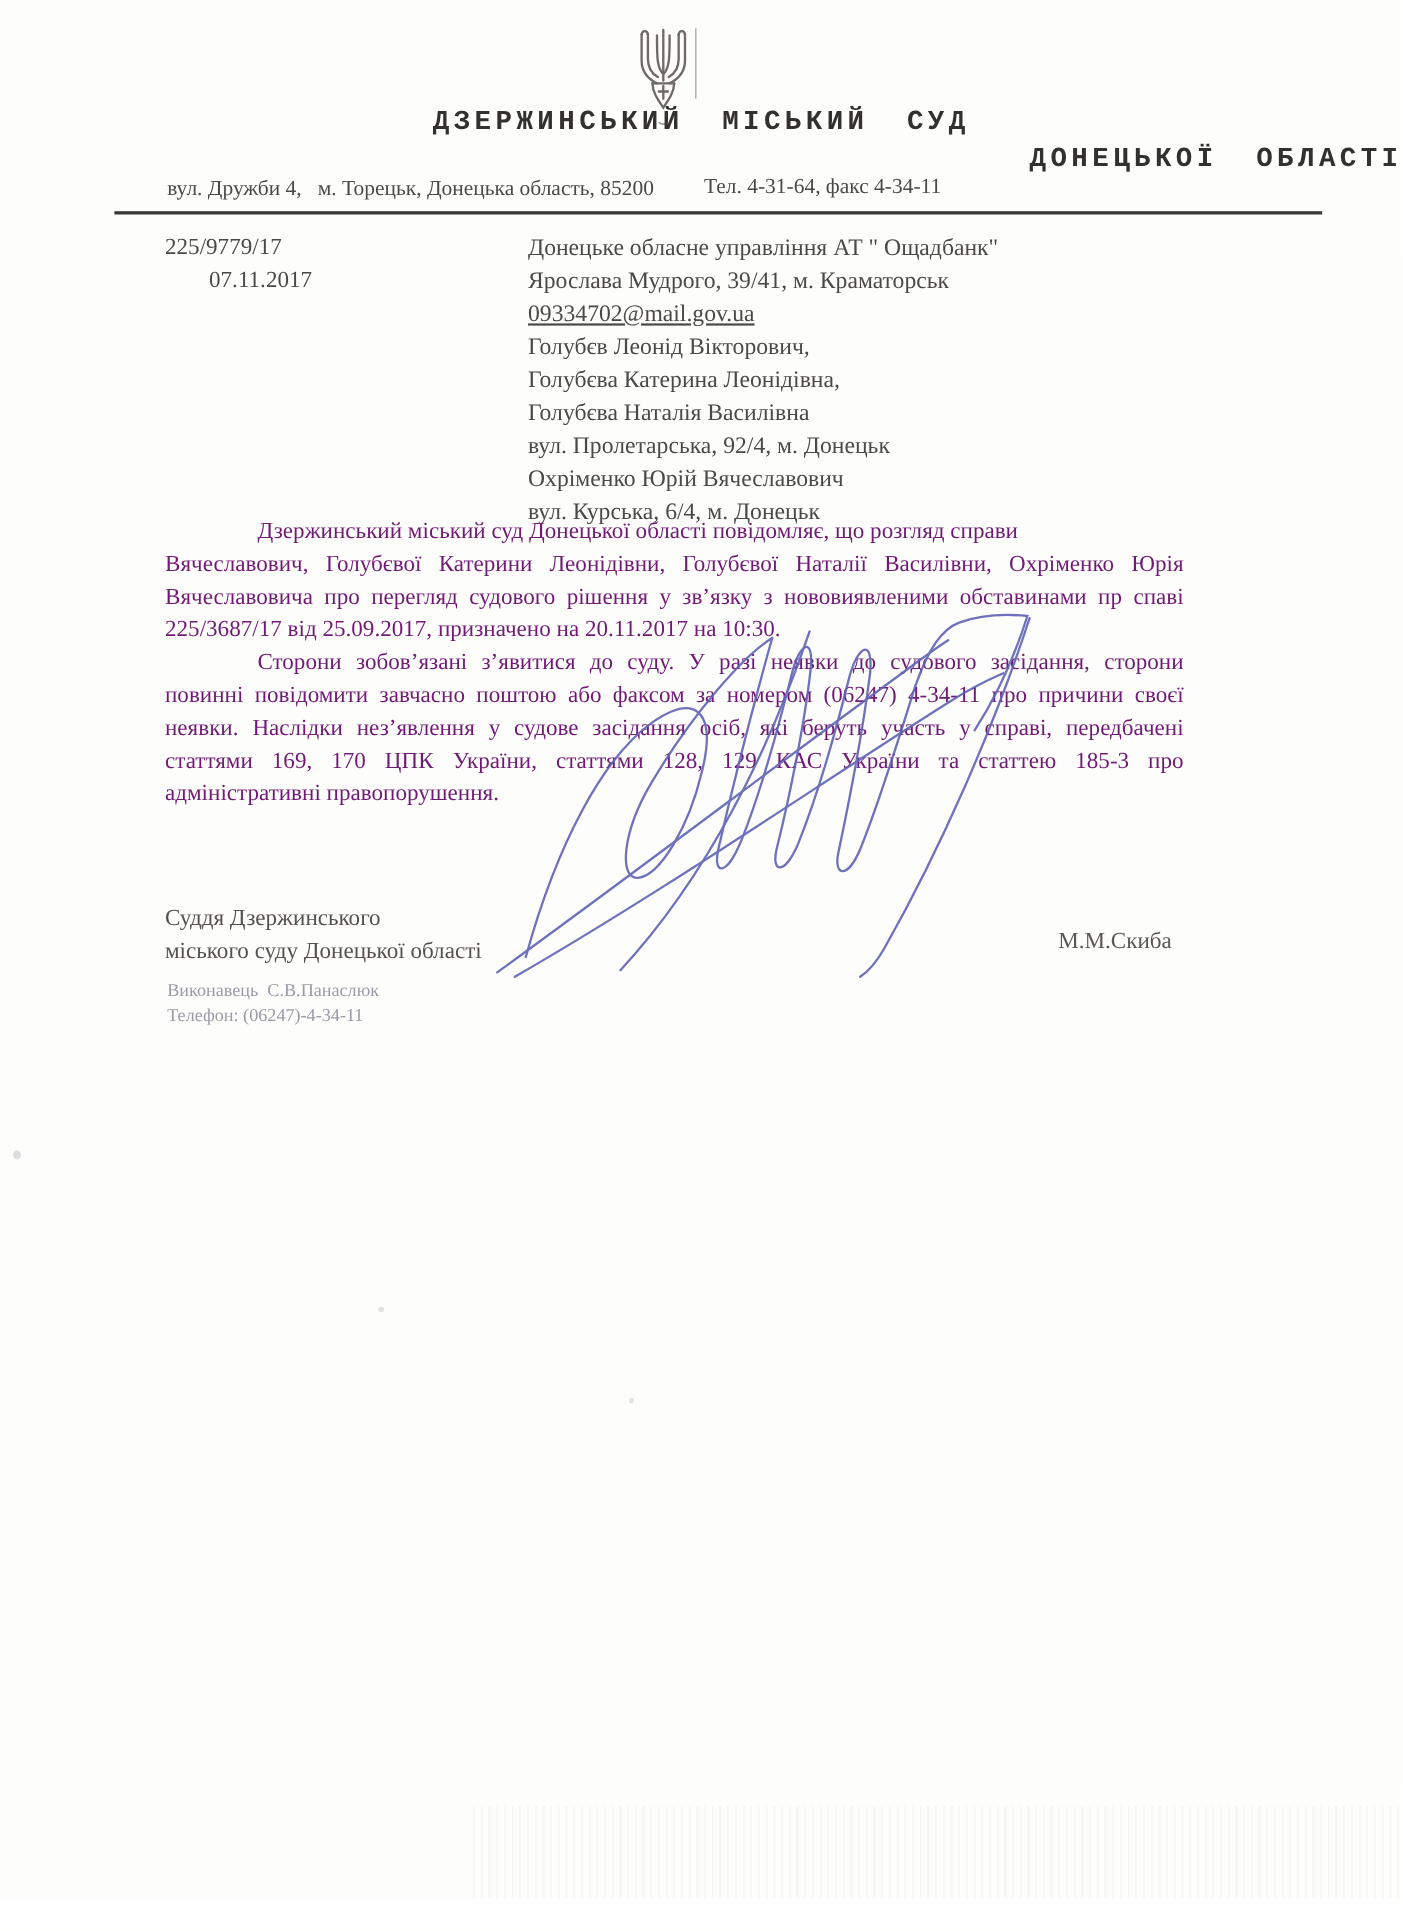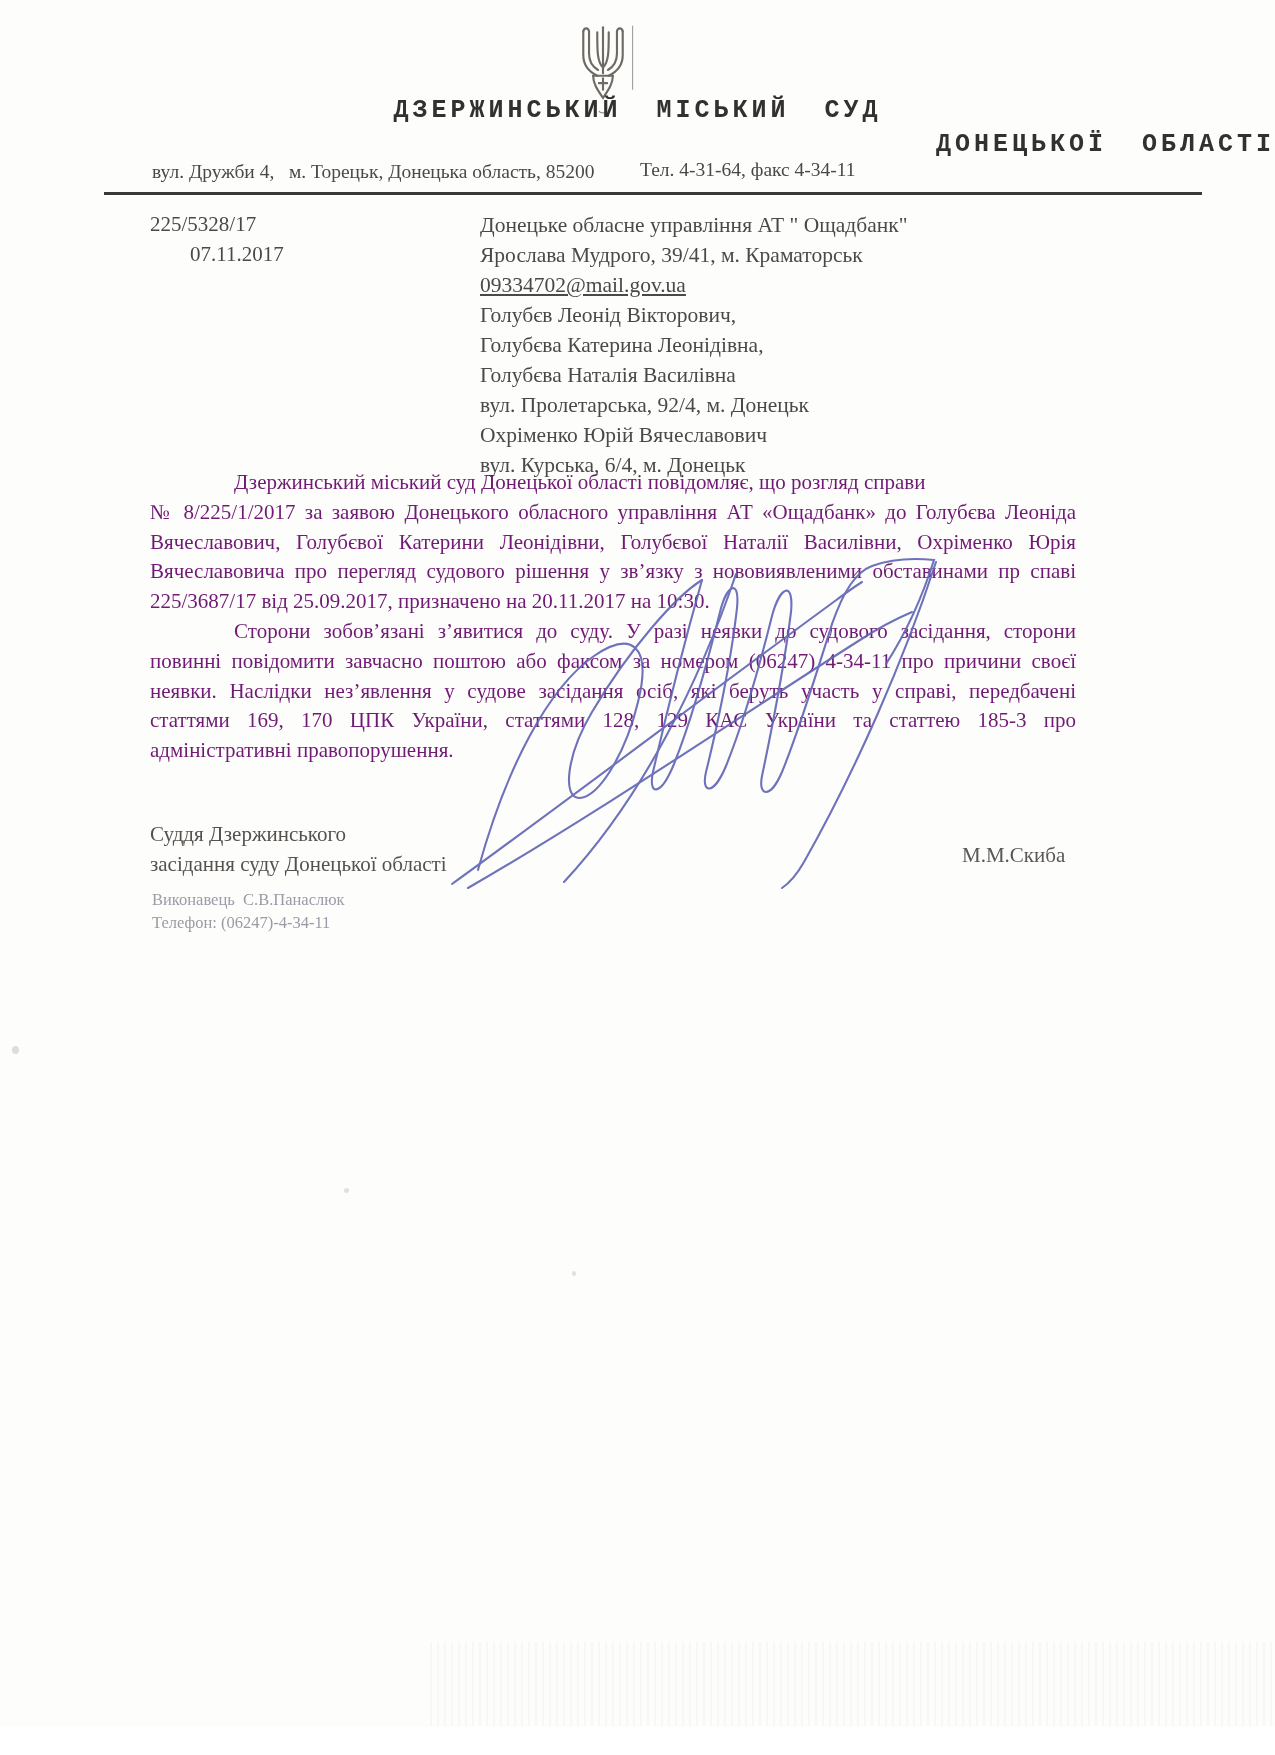--- a/index.html
+++ b/index.html
@@ -87,38 +87,37 @@
   </svg>
 
   <div class="title1">ДЗЕРЖИНСЬКИЙ МІСЬКИЙ СУД</div>
   <div class="title2">ДОНЕЦЬКОЇ ОБЛАСТІ</div>
 
   <div class="addr">вул. Дружби 4,   м. Торецьк, Донецька область, 85200</div>
   <div class="tel">Тел. 4-31-64, факс 4-34-11</div>
 
   <div class="rule"></div>
 
-  <div class="refnum">225/5328/17</div>
+  <div class="refnum">225/9779/17</div>
   <div class="refdate">07.11.2017</div>
 
   <div class="recipients">
     <div>Донецьке обласне управління АТ " Ощадбанк"</div>
     <div>Ярослава Мудрого, 39/41, м. Краматорськ</div>
     <div class="u">09334702@mail.gov.ua</div>
     <div>Голубєв Леонід Вікторович,</div>
     <div>Голубєва Катерина Леонідівна,</div>
     <div>Голубєва Наталія Василівна</div>
     <div>вул. Пролетарська, 92/4, м. Донецьк</div>
     <div>Охріменко Юрій Вячеславович</div>
     <div>вул. Курська, 6/4, м. Донецьк</div>
   </div>
 
   <div class="body-text">
     <div class="ln ind">Дзержинський міський суд Донецької області повідомляє, що розгляд справи</div>
-    <div class="ln just">№ 8/225/1/2017 за заявою Донецького обласного управління АТ «Ощадбанк» до Голубєва Леоніда</div>
     <div class="ln just">Вячеславович, Голубєвої Катерини Леонідівни, Голубєвої Наталії Василівни, Охріменко Юрія</div>
     <div class="ln just">Вячеславовича про перегляд судового рішення у зв’язку з нововиявленими обставинами пр спаві</div>
     <div class="ln">225/3687/17 від 25.09.2017, призначено на 20.11.2017 на 10:30.</div>
     <div class="ln ind just">Сторони зобов’язані з’явитися до суду. У разі неявки до судового засідання, сторони</div>
     <div class="ln just">повинні повідомити завчасно поштою або факсом за номером (06247) 4-34-11 про причини своєї</div>
     <div class="ln just">неявки. Наслідки нез’явлення у судове засідання осіб, які беруть участь у справі, передбачені</div>
     <div class="ln just">статтями 169, 170 ЦПК України, статтями 128, 129 КАС України та статтею 185-3 про</div>
     <div class="ln">адміністративні правопорушення.</div>
   </div>
 
@@ -128,21 +127,21 @@
       <path d="M468 888 C600 812 740 716 860 640 C880 627 898 618 912 612"></path>
       <path d="M478 870 C506 768 548 688 594 656 C632 630 652 646 638 702 C626 752 600 796 580 798 C562 799 566 756 592 712 C630 648 676 596 702 580"></path>
       <path d="M702 580 C684 644 664 724 653 772 C648 795 660 798 674 764 C694 714 710 652 720 612 C727 584 740 578 737 608 C731 662 716 732 706 772 C701 793 713 797 726 766 C746 716 762 656 772 616 C780 586 794 580 791 612 C784 668 770 738 762 776 C758 796 770 800 782 772 C800 728 818 668 832 624"></path>
       <path d="M832 624 C844 590 856 572 872 566 C894 558 914 558 934 560 C922 598 904 636 886 664"></path>
       <path d="M936 562 C904 660 856 770 804 862 C796 876 788 884 782 888"></path>
       <path d="M736 574 C700 680 644 796 564 882"></path>
     </g>
   </svg>
 
   <div class="judge1">Суддя Дзержинського</div>
-  <div class="judge2">засідання суду Донецької області</div>
+  <div class="judge2">міського суду Донецької області</div>
   <div class="judge-name">М.М.Скиба</div>
 
   <div class="exec1">Виконавець  С.В.Панаслюк</div>
   <div class="exec2">Телефон: (06247)-4-34-11</div>
 
   <div class="speck sp1"></div>
   <div class="speck sp2"></div>
   <div class="speck sp3"></div>
   <div class="scan-noise"></div>
   <div class="scan-band"></div>

